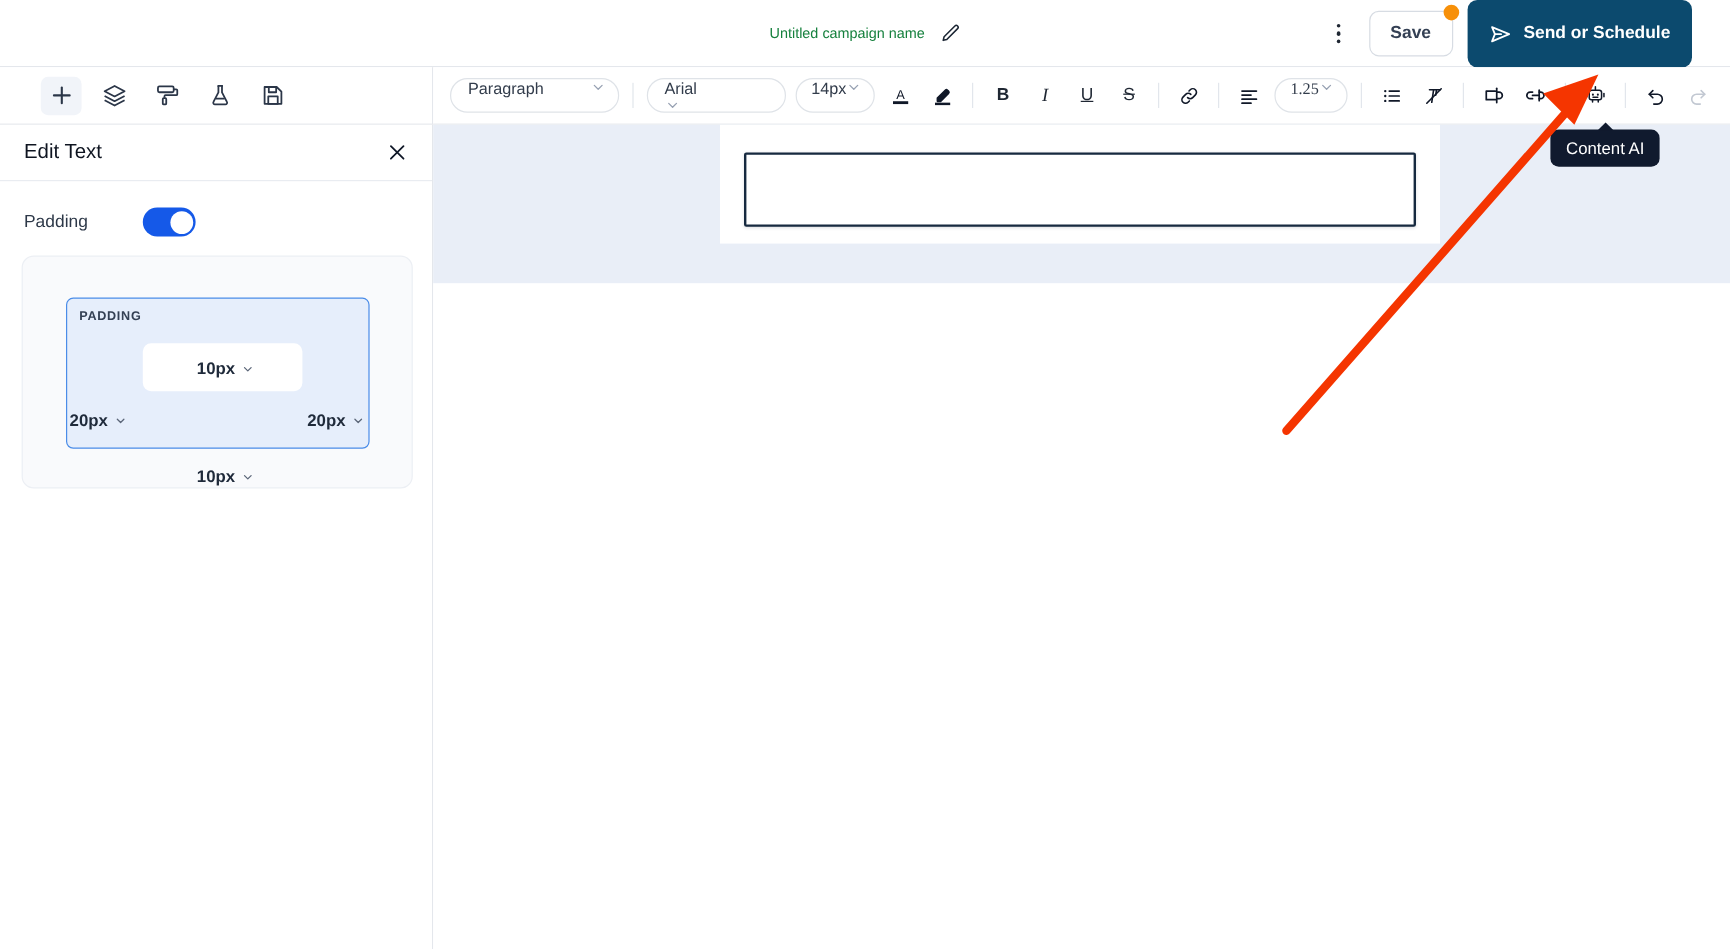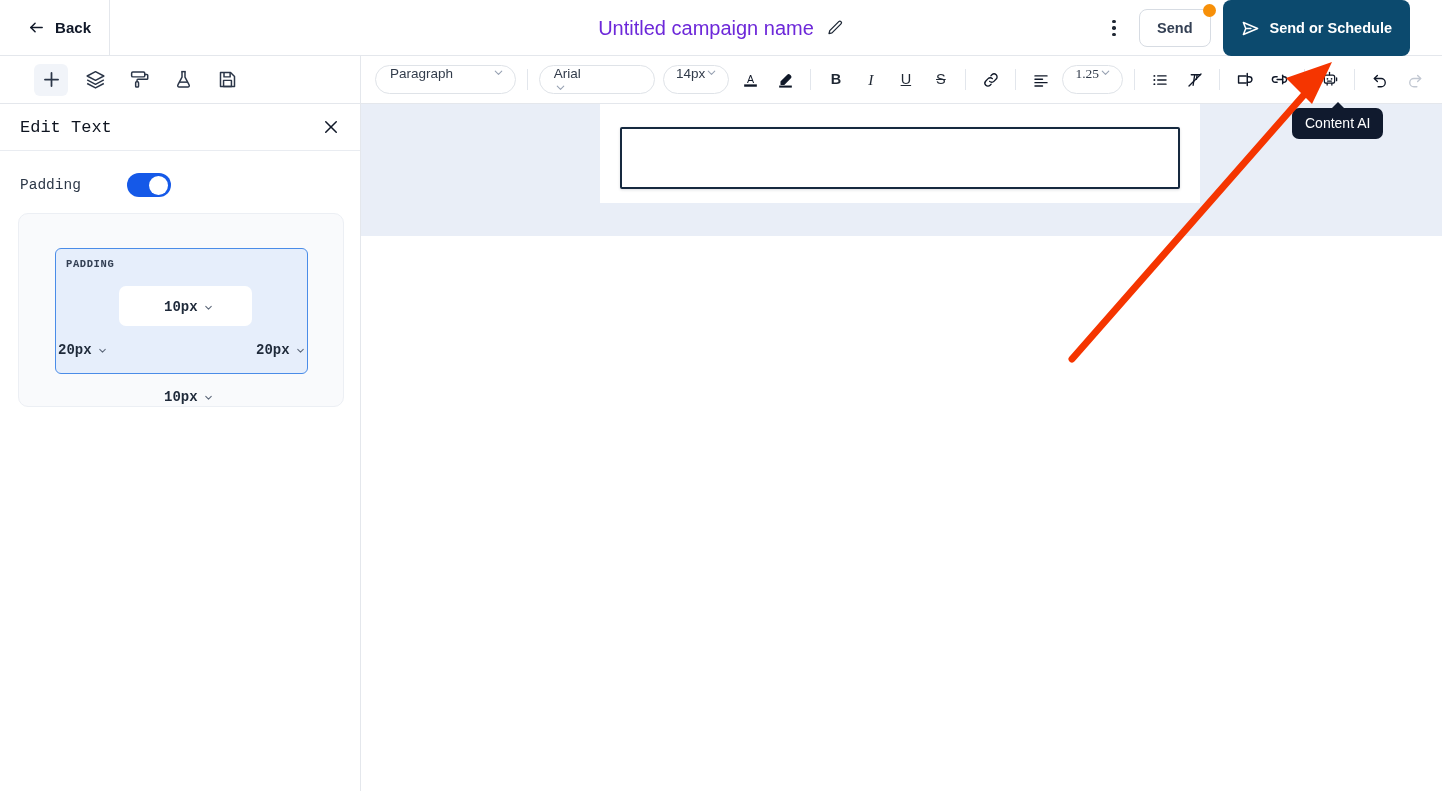--- a/index.html
+++ b/index.html
@@ -27,21 +27,21 @@
     cursor: pointer;
   }
   .back-arrow { width: 17px; height: 17px; display:block; }
   .back-label { font-size: 15px; font-weight: 700; color: #101828; letter-spacing: .1px; }
 
   .header-center {
     position: absolute; left: 0; right: 0; top: 0; height: 56px;
     display: flex; align-items: center; justify-content: center;
     gap: 12px; pointer-events: none;
   }
-  .campaign-title { font-size: 20px; color: #6d28d9; font-weight: 400; }
+  .campaign-title { font-size: 12px; color: #15803d; font-weight: 400; }
   .pencil-icon { width: 18px; height: 18px; display:block; pointer-events: auto; cursor: pointer; }
 
   .header-right {
     position: absolute; right: 32px; top: 0; height: 56px;
     display: flex; align-items: center; gap: 12px;
   }
   .kebab {
     width: 26px; height: 30px; display: flex; flex-direction: column;
     align-items: center; justify-content: center; gap: 3px; cursor: pointer;
   }
@@ -110,21 +110,21 @@
     font-family: "Liberation Serif", serif;
   }
   .tb-b { font-family: "Liberation Sans", sans-serif; font-weight: 700; font-size: 14.5px; }
   .tb-i { font-style: italic; font-size: 15.5px; }
   .tb-u { text-decoration: underline; font-family: "Liberation Sans", sans-serif; font-size: 14.5px; }
   .tb-s { text-decoration: line-through; font-family: "Liberation Sans", sans-serif; font-size: 14.5px; }
 
   
   .panel {
     position: absolute; top: 104px; left: 0; width: 361px; height: 687px;
-    background: #fff; border-right: 1px solid #e4e7ec; font-family: Liberation Mono, monospace;
+    background: #fff; border-right: 1px solid #e4e7ec;
   }
   .panel-head {
     height: 47px; display: flex; align-items: center; justify-content: space-between;
     padding: 0 20px 0 20px; border-bottom: 1px solid #e9ecf1;
   }
   .panel-title { font-size: 17px; font-weight: 400; color: #0e1420; }
   .close-x { width: 18px; height: 18px; cursor: pointer; display:block; }
 
   .pad-row { display: flex; align-items: center; gap: 46px; padding: 22px 20px 0 20px; }
   .pad-label { font-size: 14.5px; color: #2d3848; font-weight: 400; }
@@ -198,47 +198,38 @@
   }
   .arrow-layer { position: absolute; inset: 0; pointer-events: none; z-index: 50; }
 </style>
 </head>
 <body>
 
 <div id="app">
 
   <div class="header">
 
-    <div class="back-cell">
-      <span>
-        <svg class="back-arrow" viewBox="0 0 24 24" fill="none" stroke="#101828" stroke-width="2.1" stroke-linecap="round" stroke-linejoin="round">
-          <line x1="20" y1="12" x2="4" y2="12"></line>
-            <polyline points="10,6 4,12 10,18"></polyline>
-        </svg>
-      </span>
-      <span class="back-label">Back</span>
-    </div>
 
     <div class="header-center">
       <span class="campaign-title">Untitled campaign name</span>
       <span>
         <svg class="pencil-icon" viewBox="0 0 24 24" fill="none" stroke="#1b2533" stroke-width="1.7" stroke-linecap="round" stroke-linejoin="round">
           <path d="M17 3.5a2.1 2.1 0 0 1 3 3L8 18.5l-4 1 1-4z"></path>
         </svg>
       </span>
     </div>
 
     <div class="header-right">
       <div class="kebab">
         <i></i>
         <i></i>
         <i></i>
       </div>
       <button class="save-btn">
-        <span>Send</span>
+        <span>Save</span>
         <span class="save-dot"></span>
       </button>
       <button class="send-btn">
         <span>
           <svg class="send-icon" viewBox="0 0 24 24" fill="none" stroke="#ffffff" stroke-width="1.9" stroke-linecap="round" stroke-linejoin="round">
             <path d="M3 4.5 21 12 3 19.5 6 12z"></path>
               <line x1="6" y1="12" x2="12.5" y2="12"></line>
           </svg>
         </span>
         <span>Send or Schedule</span>

